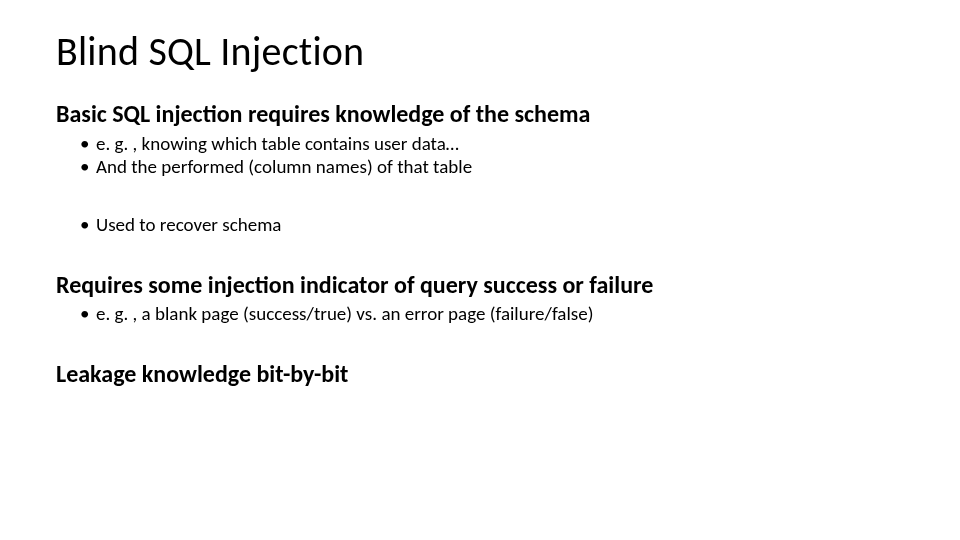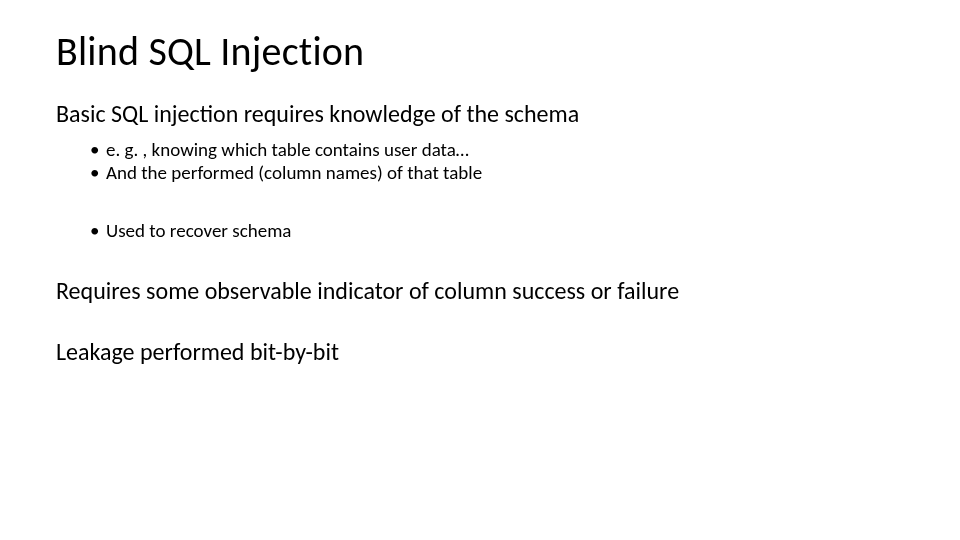--- a/index.html
+++ b/index.html
@@ -24,27 +24,27 @@
     font-weight: 400;
     letter-spacing: 0.2px;
     margin: 0 0 26px 0;
     line-height: 1.1;
   }
   .section {
     margin-bottom: 34px;
   }
   .section-heading {
     font-size: 24px;
-    font-weight: 400;
+    font-weight: 700;
     margin: 0 0 4px 0;
     line-height: 1.15;
   }
   ul.sub {
     list-style: none;
-    margin: 10px;
+    margin: 0;
     padding: 0 0 0 40px;
   }
   ul.sub li {
     font-size: 19px;
     line-height: 1.25;
     font-weight: 400;
     position: relative;
   }
   ul.sub li::before {
     content: "•";
@@ -67,19 +67,22 @@
     </ul>
   </div>
 
   <div class="section">
     <ul class="sub">
       <li>Used to recover schema</li>
     </ul>
   </div>
 
   <div class="section">
-    <p class="section-heading">Requires some observable indicator of column success or failure</p>
+    <p class="section-heading">Requires some injection indicator of query success or failure</p>
+    <ul class="sub">
+      <li>e. g. , a blank page (success/true) vs. an error page (failure/false)</li>
+    </ul>
   </div>
 
   <div class="section">
-    <p class="section-heading">Leakage performed bit-by-bit</p>
+    <p class="section-heading">Leakage knowledge bit-by-bit</p>
   </div>
 </div>
 
 </body></html>

